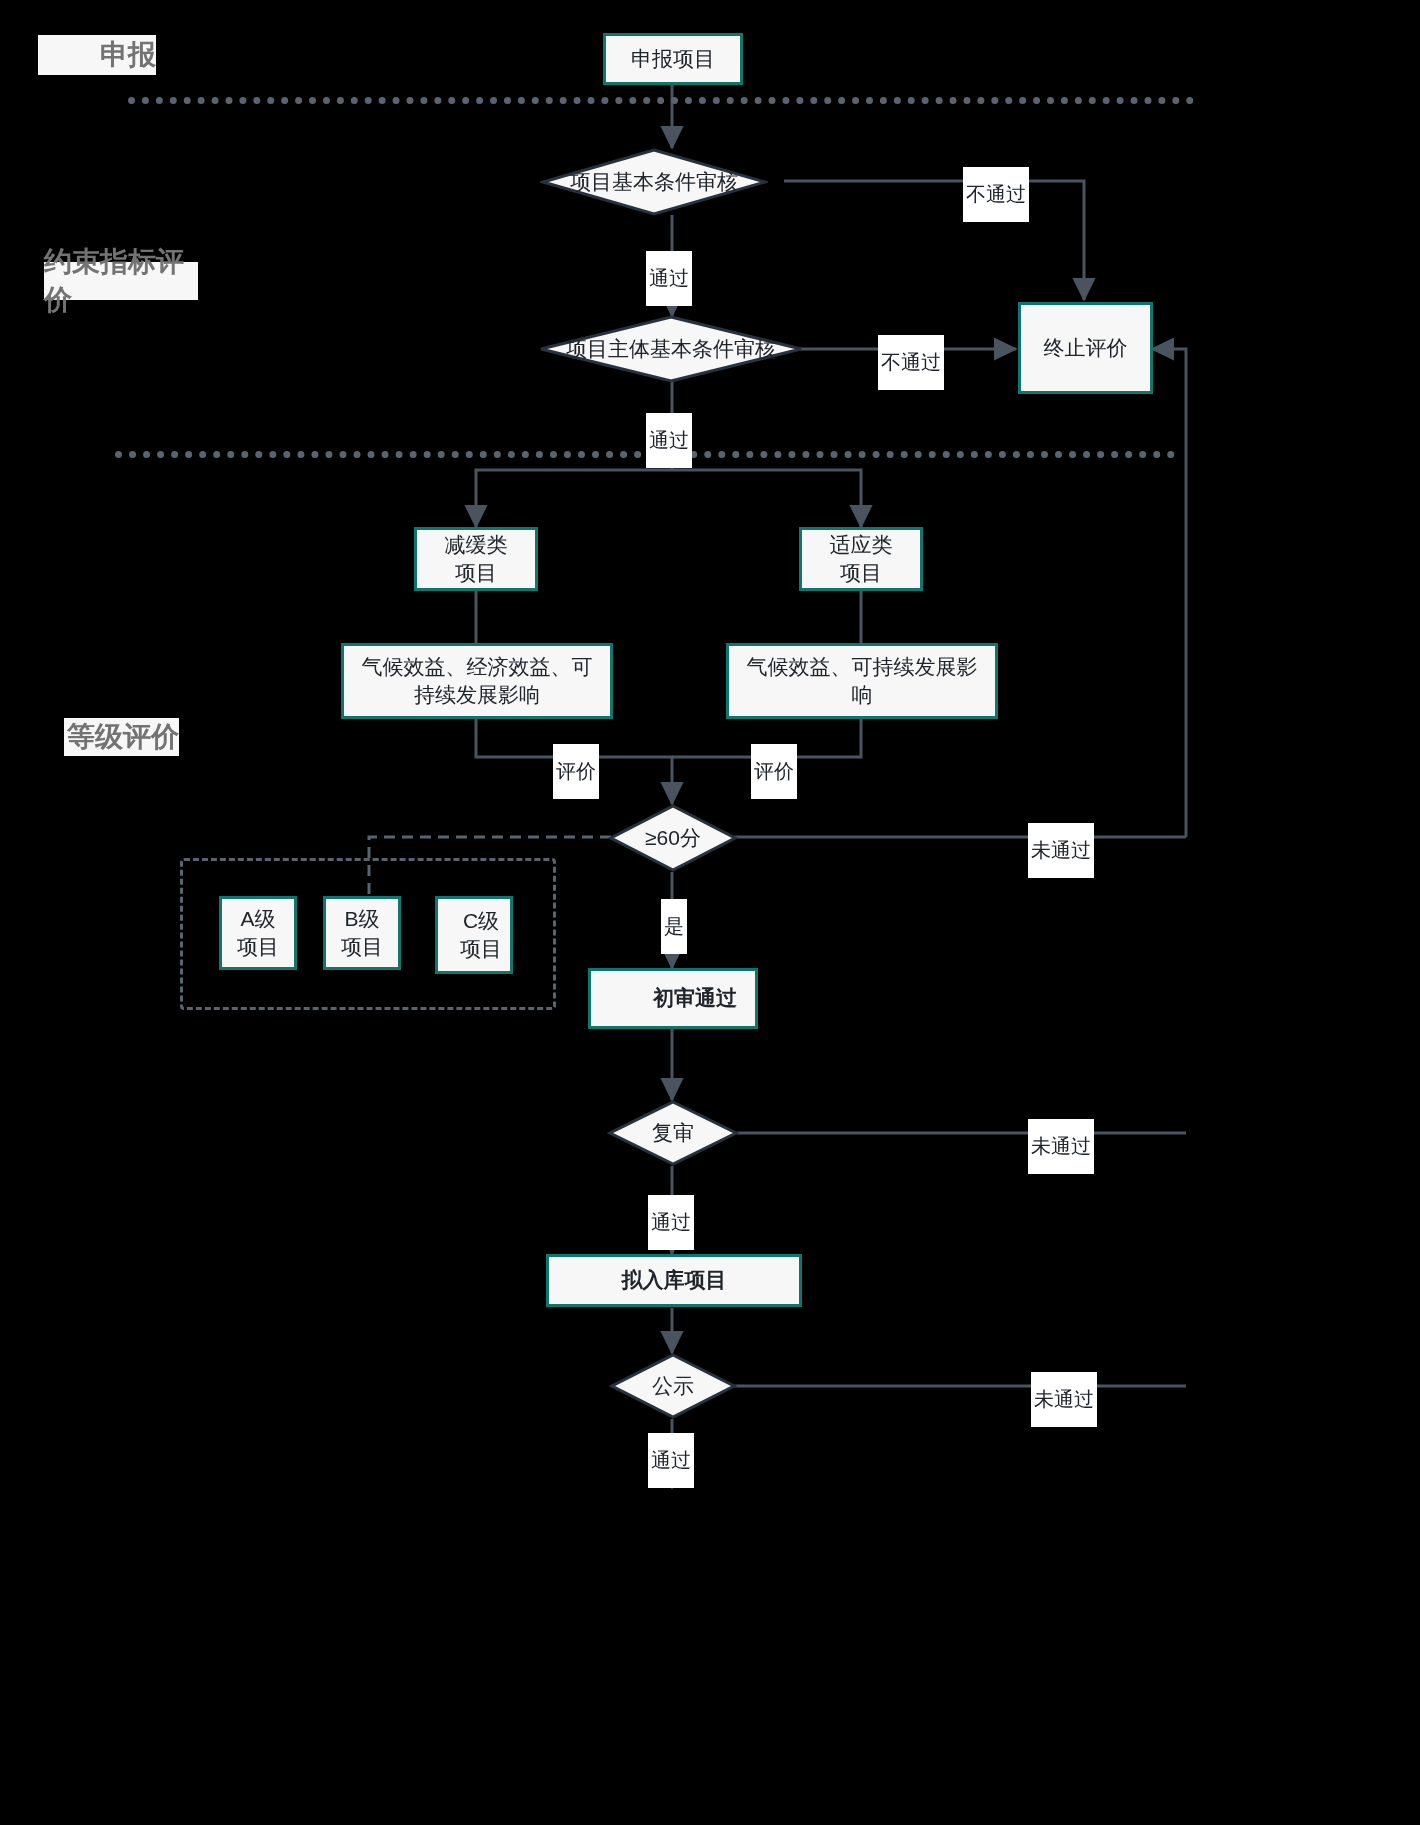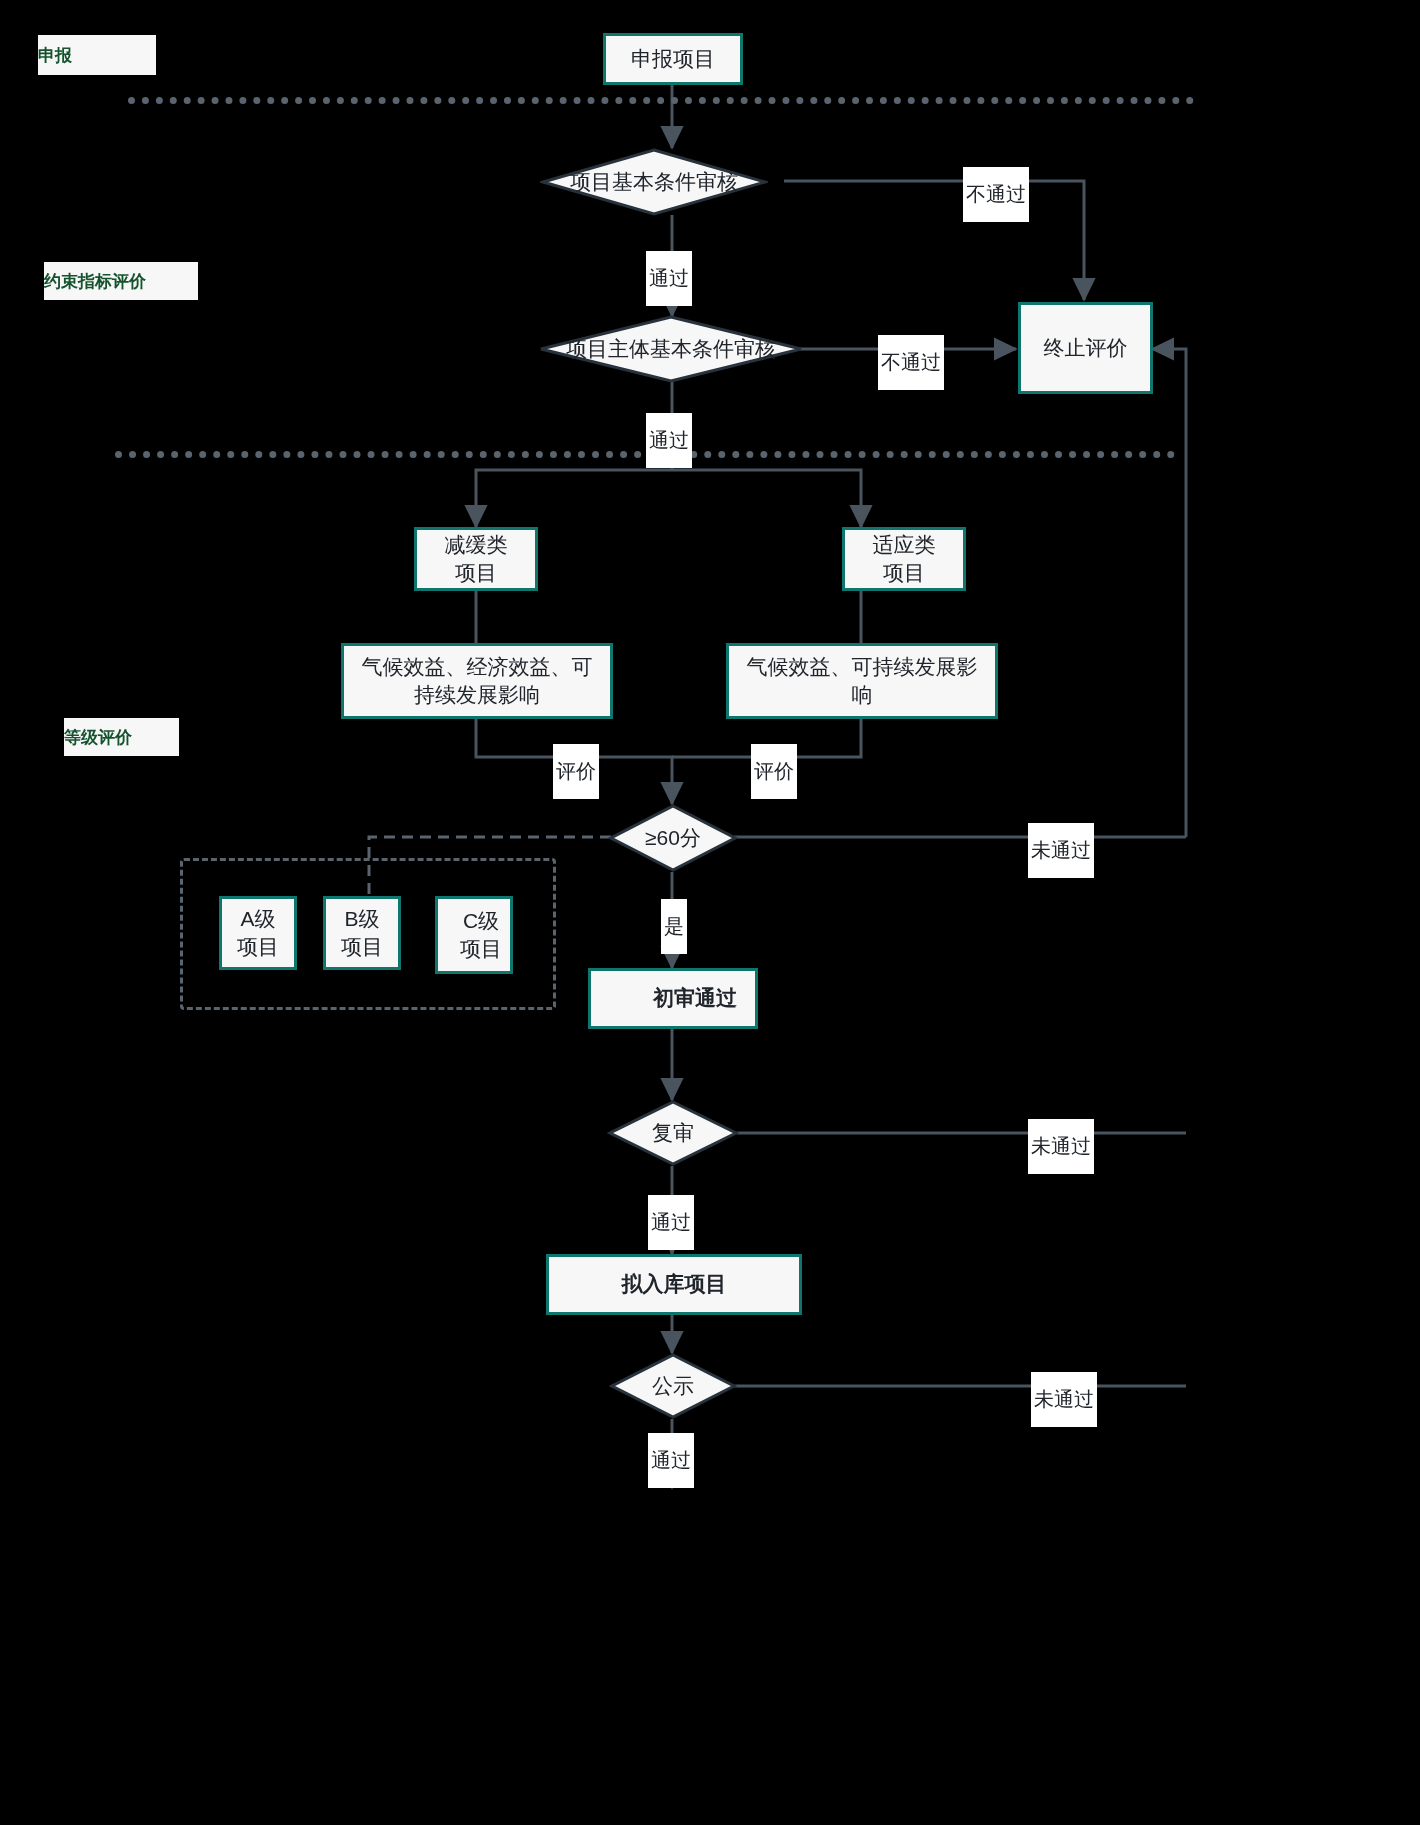--- a/index.html
+++ b/index.html
@@ -38,26 +38,26 @@
     z-index: 4;
   }
   .node.bold { font-weight: bold; }
   .node .txt { padding: 0 8px; white-space: pre-line; }
 
   
   .stage {
     position: absolute;
     box-sizing: border-box;
     background: #f7f7f7;
-    color: #14532d;
+    color: #737373;
     font-weight: bold;
-    font-size: 17px;
+    font-size: 28px;
     display: flex;
     align-items: center;
-    justify-content: flex-start;
+    justify-content: flex-end;
     z-index: 6;
   }
 
   
   .diamond {
     position: absolute;
     z-index: 4;
   }
   .diamond svg { display: block; }
   .diamond .dlabel {
@@ -192,21 +192,21 @@
 
   <div class="node" style="left:1018px; top:302px; width:135px; height:92px;">
     <span class="txt">终止评价</span>
   </div>
 
   <div class="node" style="left:414px; top:527px; width:124px; height:64px;">
     <span class="txt">减缓类
 项目</span>
   </div>
 
-  <div class="node" style="left:842px; top:527px; width:124px; height:64px;">
+  <div class="node" style="left:799px; top:527px; width:124px; height:64px;">
     <span class="txt">适应类
 项目</span>
   </div>
 
   <div class="node" style="left:341px; top:643px; width:272px; height:76px;">
     <span class="txt">气候效益、经济效益、可持续发展影响</span>
   </div>
 
   <div class="node" style="left:726px; top:643px; width:272px; height:76px;">
     <span class="txt">气候效益、可持续发展影响</span>
@@ -238,21 +238,21 @@
     <span class="txt">初审通过</span>
   </div>
 
   <div class="diamond" style="left:607px; top:1099px; width:132px; height:68px;">
     <svg width="132" height="68" viewBox="0 0 132 68">
       <polygon points="66,3 129,34 66,65 3,34" fill="#f7f7f7" stroke="#28323c" stroke-width="3"></polygon>
     </svg>
     <div class="dlabel">复审</div>
   </div>
 
-  <div class="node bold" style="left:546px; top:1254px; width:256px; height:61px;">
+  <div class="node bold" style="left:546px; top:1254px; width:256px; height:53px;">
     <span class="txt">拟入库项目</span>
   </div>
 
   <div class="diamond" style="left:609px; top:1352px; width:128px; height:68px;">
     <svg width="128" height="68" viewBox="0 0 128 68">
       <polygon points="64,3 125,34 64,65 3,34" fill="#f7f7f7" stroke="#28323c" stroke-width="3"></polygon>
     </svg>
     <div class="dlabel">公示</div>
   </div>
 

